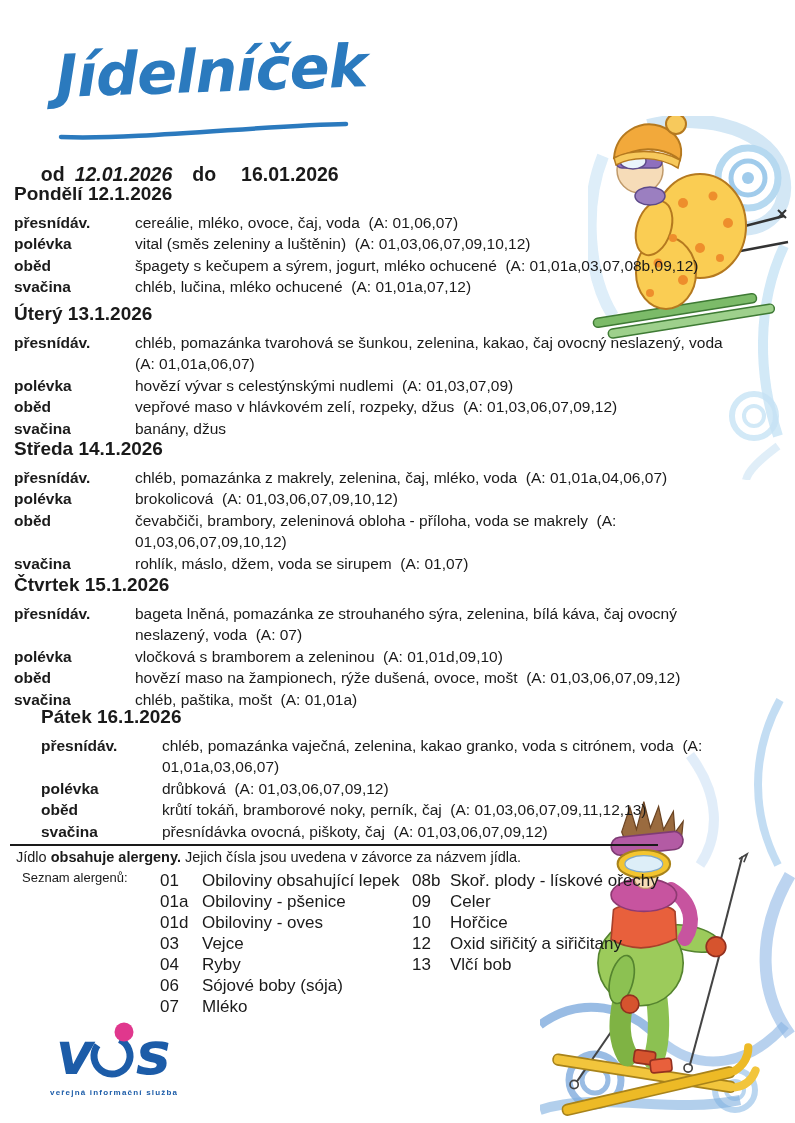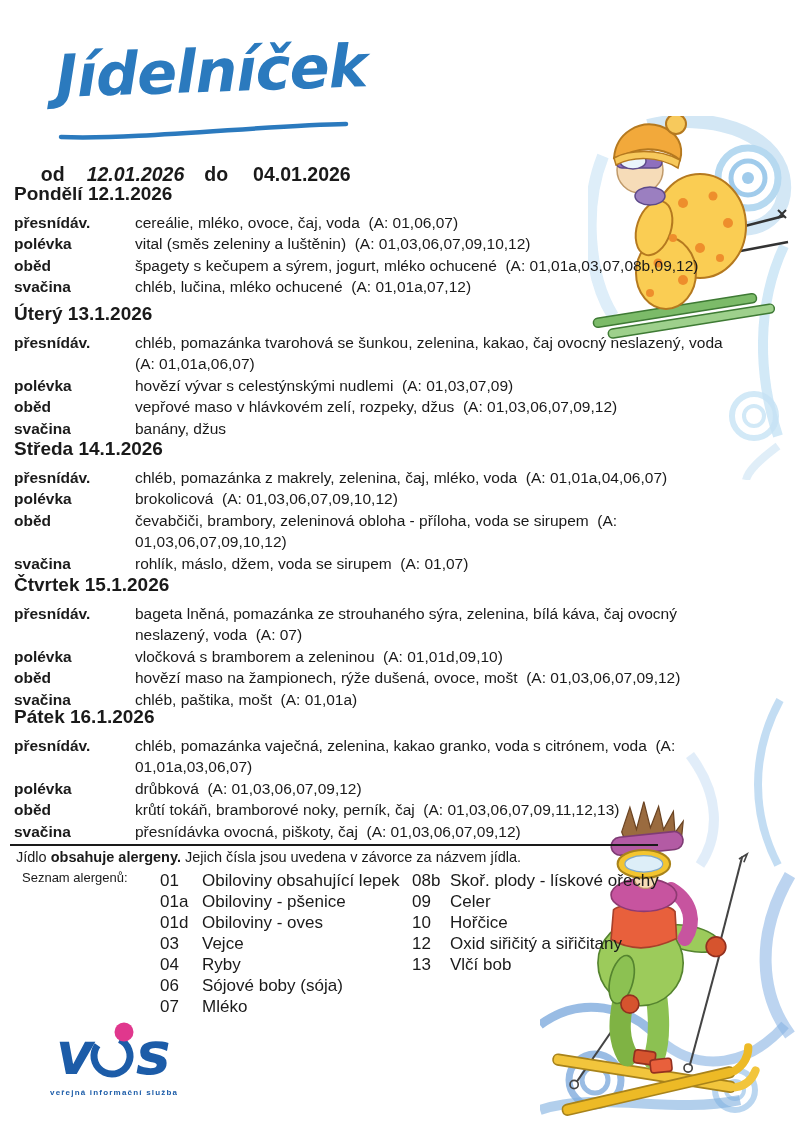--- a/index.html
+++ b/index.html
@@ -10,28 +10,28 @@
   .illus { position:absolute; z-index:0; }
   .layer { position:absolute; z-index:1; }
 
   .title {
     left:57px; top:42px; font-family:"DejaVu Sans",sans-serif;
     font-style:italic; font-weight:bold; font-size:59px; letter-spacing:-1px;
     color:#2b7abe; transform:rotate(-2deg); transform-origin:left bottom;
   }
   .swoosh { left:58px; top:118px; }
   .daterange { left:30px; top:140px; font-size:19.5px; font-weight:bold; white-space:pre; }
-  .daterange .m1 { margin-right:22px; } .daterange .m2 { margin-right:20px;font-style:italic; } .daterange .m3 { margin-right:25px; }
+  .daterange .m1 { margin-right:10px; } .daterange .m2 { margin-right:20px;font-style:italic; } .daterange .m3 { margin-right:25px; }
 
   .day { left:14px; width:740px; }
   .day h2 { margin:0 0 7px 0; font-size:19px; font-weight:bold; line-height:22px; }
   .row { display:flex; line-height:21.4px; font-size:15.5px; }
   .row .lbl { width:121px; flex:none; font-weight:bold; }
   .row .txt { width:612px; white-space:pre-wrap; }
-  .d-mon { top:183px; } .d-tue { top:303px; } .d-wed { top:438px; } .d-thu { top:574px; } .d-fri { top:706px; }
+  .d-mon { top:183px; } .d-tue { top:303px; } .d-wed { top:438px; } .d-thu { top:574px; } .d-fri { top:706px;margin-left:27px; }
 
   .divider { left:10px; top:844px; width:648px; height:2px; background:#1a1a1a; }
   .note { left:16px; top:849px; font-size:14.5px; margin:0; }
   .alg-label { left:22px; top:870px; font-size:13px; }
   .alg-col { top:870px; font-size:17px; line-height:21px; }
   .alg-c1 { left:160px; } .alg-c2 { left:412px; }
   .alg-row { display:flex; }
   .alg-c1 .code { width:42px; flex:none; }
   .alg-c2 .code { width:38px; flex:none; }
 
@@ -135,21 +135,21 @@
     <circle cx="200" cy="185" r="12" fill="#d6542e" stroke="#93301f" stroke-width="2"></circle>
     <circle cx="95" cy="255" r="11" fill="#d6542e" stroke="#93301f" stroke-width="2"></circle>
   </g>
 </svg>
 
 <div class="layer title">Jídelníček</div>
 <svg class="layer swoosh" width="292" height="24" viewBox="0 0 292 24">
   <path d="M3,19 C80,22 210,7 288,6" stroke="#2b7abe" stroke-width="4.5" fill="none" stroke-linecap="round"></path>
 </svg>
 <div class="layer daterange">
-  <span class="m1">od</span><span class="m2">12.01.2026</span><span class="m3">do</span><span>04.01.2026</span>
+  <span class="m1">od</span><span class="m2">12.01.2026</span><span class="m3">do</span><span>16.01.2026</span>
 </div>
 
 <section class="layer day d-mon">
   <h2>Pondělí 12.1.2026</h2>
   <div class="row">
       <span class="lbl">přesnídáv.</span>
       <span class="txt">cereálie, mléko, ovoce, čaj, voda  (A: 01,06,07)</span>
     </div>
   <div class="row">
       <span class="lbl">polévka</span>
@@ -190,21 +190,21 @@
   <div class="row">
       <span class="lbl">přesnídáv.</span>
       <span class="txt">chléb, pomazánka z makrely, zelenina, čaj, mléko, voda  (A: 01,01a,04,06,07)</span>
     </div>
   <div class="row">
       <span class="lbl">polévka</span>
       <span class="txt">brokolicová  (A: 01,03,06,07,09,10,12)</span>
     </div>
   <div class="row">
       <span class="lbl">oběd</span>
-      <span class="txt">čevabčiči, brambory, zeleninová obloha - příloha, voda se sirupem  (A: 01,03,06,07,09,10,12)</span>
+      <span class="txt">čevabčiči, brambory, zeleninová obloha - příloha, voda se makrely  (A: 01,03,06,07,09,10,12)</span>
     </div>
   <div class="row">
       <span class="lbl">svačina</span>
       <span class="txt">rohlík, máslo, džem, voda se sirupem  (A: 01,07)</span>
     </div>
 </section>
 
 <section class="layer day d-thu">
   <h2>Čtvrtek 15.1.2026</h2>
   <div class="row">

